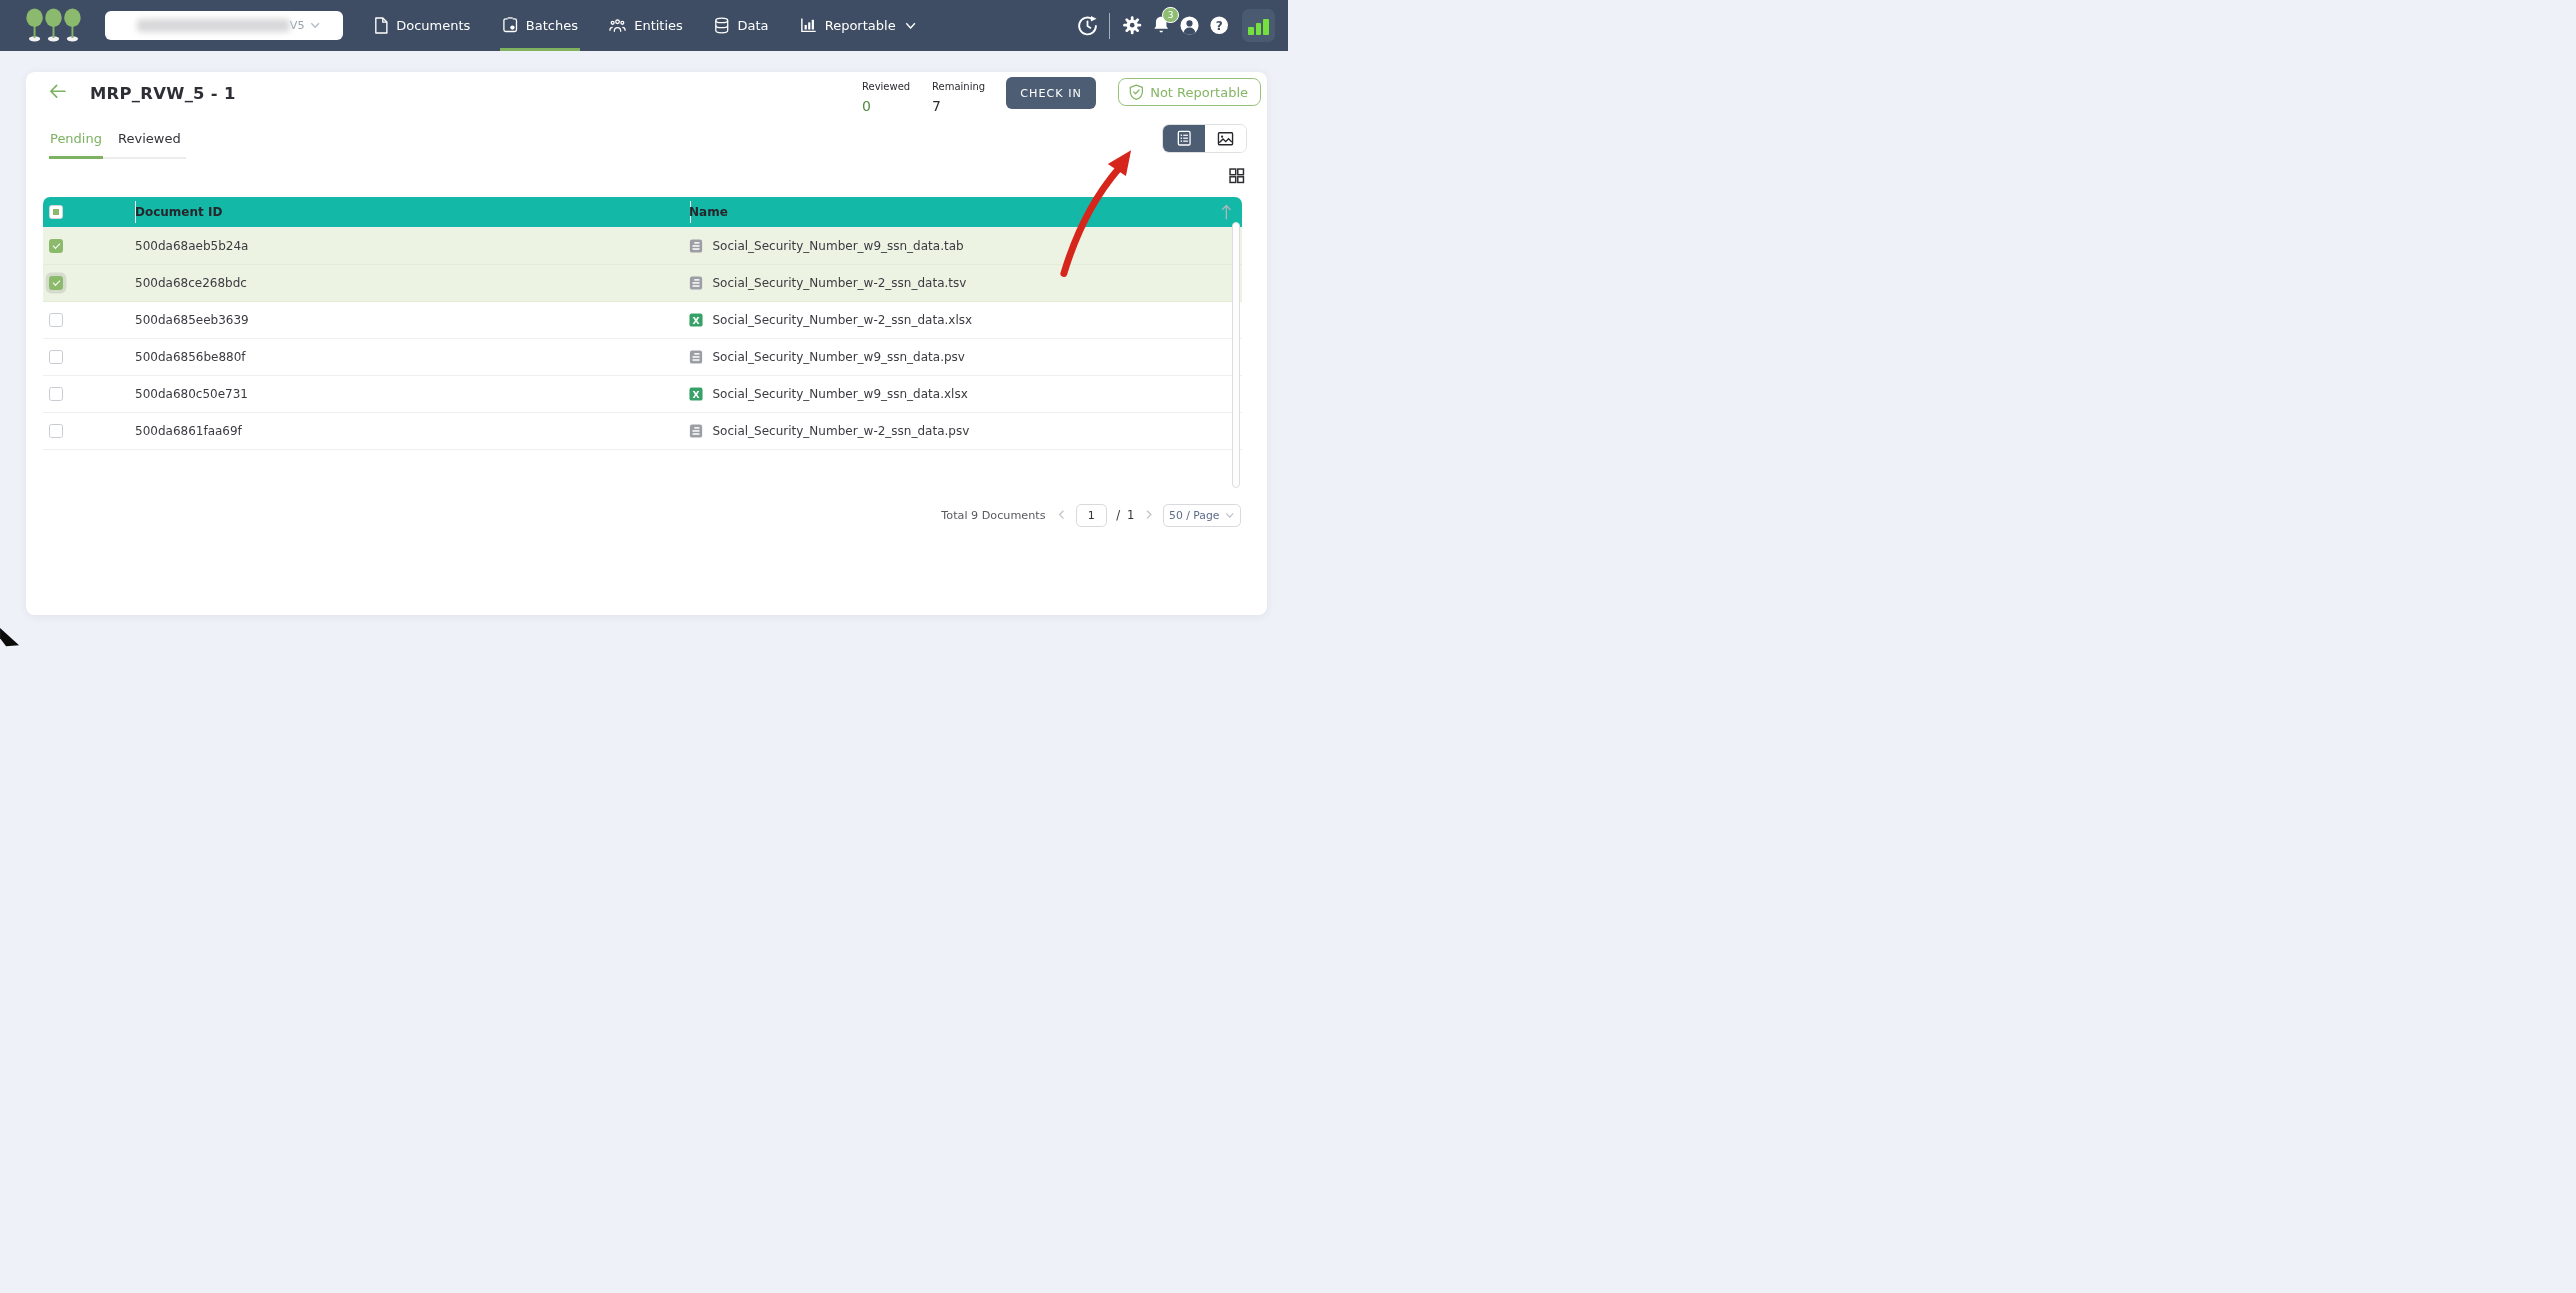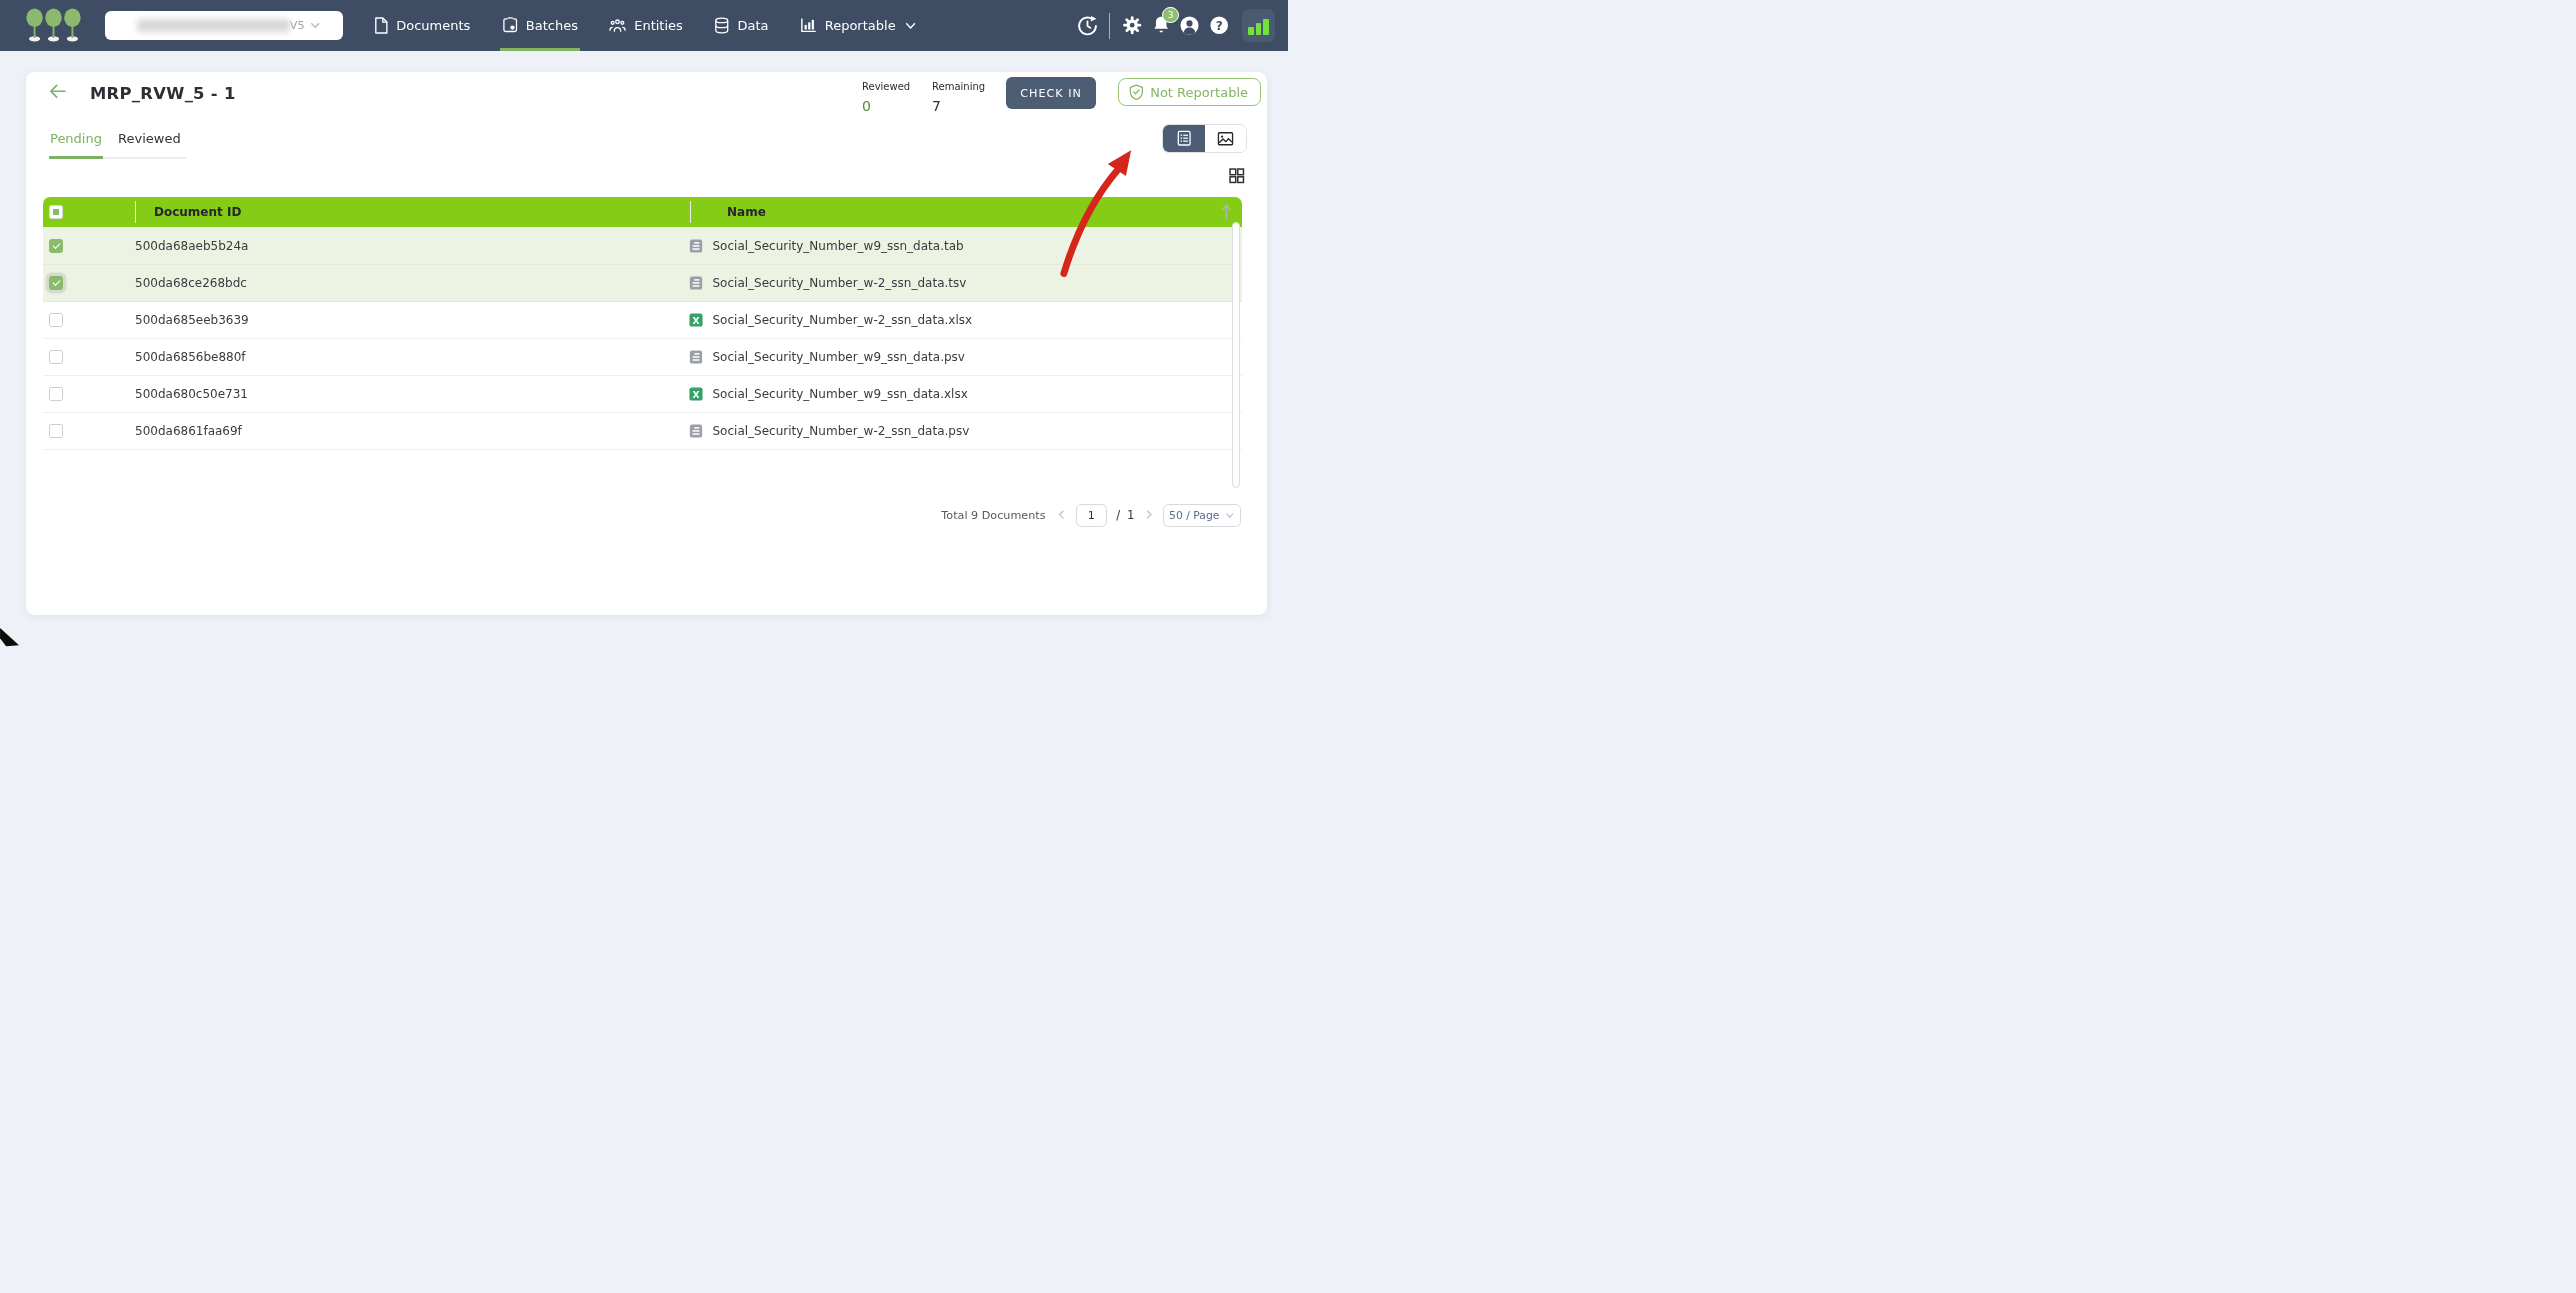--- a/index.html
+++ b/index.html
@@ -61,22 +61,22 @@
 
   .view-toggle { position:absolute; left:1162px; top:124px; width:85px; height:29px; border:0.9px solid #e0e0e3;
                  border-radius:7px; display:flex; overflow:hidden; background:#fff; }
   .vt-seg { flex:1; display:flex; align-items:center; justify-content:center; cursor:pointer; background:#fff; }
   .vt-seg.active { background:#4d5e74; }
 
   .colgrid-btn { position:absolute; left:1229px; top:168px; cursor:pointer; }
 
   
   .table { position:absolute; left:43px; top:197px; width:1199px; }
-  .thead { display:flex; align-items:center; height:31px; background:#84cc16; border-radius:7px 7px 0 0;
-           border-bottom:0.9px solid #f0f0f0; position:relative;gap:19px; }
+  .thead { display:flex; align-items:center; height:31px; background:#14b8a6; border-radius:7px 7px 0 0;
+           border-bottom:0.9px solid #f0f0f0; position:relative; }
   .th-sep { position:absolute; top:4.3px; bottom:4.3px; width:0.9px; background:#ebebee; }
   .col-check { width:92px; display:flex; align-items:center; padding-left:6px; }
   .col-id { width:554px; font-size:12px; }
   .col-name { flex:1; display:flex; align-items:center; gap:9.5px; font-size:12px; position:relative; }
   .thead .col-id, .thead .col-name { font-weight:600; color:#26262c; }
   .sort-ic { position:absolute; right:8.6px; top:-2.6px; }
   .trow { display:flex; align-items:center; height:37px; border-bottom:0.9px solid #efefef; background:#fff; font-size:11.6px; color:#3a3a41; cursor:pointer; }
   .trow.checked { background:#edf3e3; border-bottom-color:#e4ead6; }
   .name-text { color:#3a3a41; }
 

